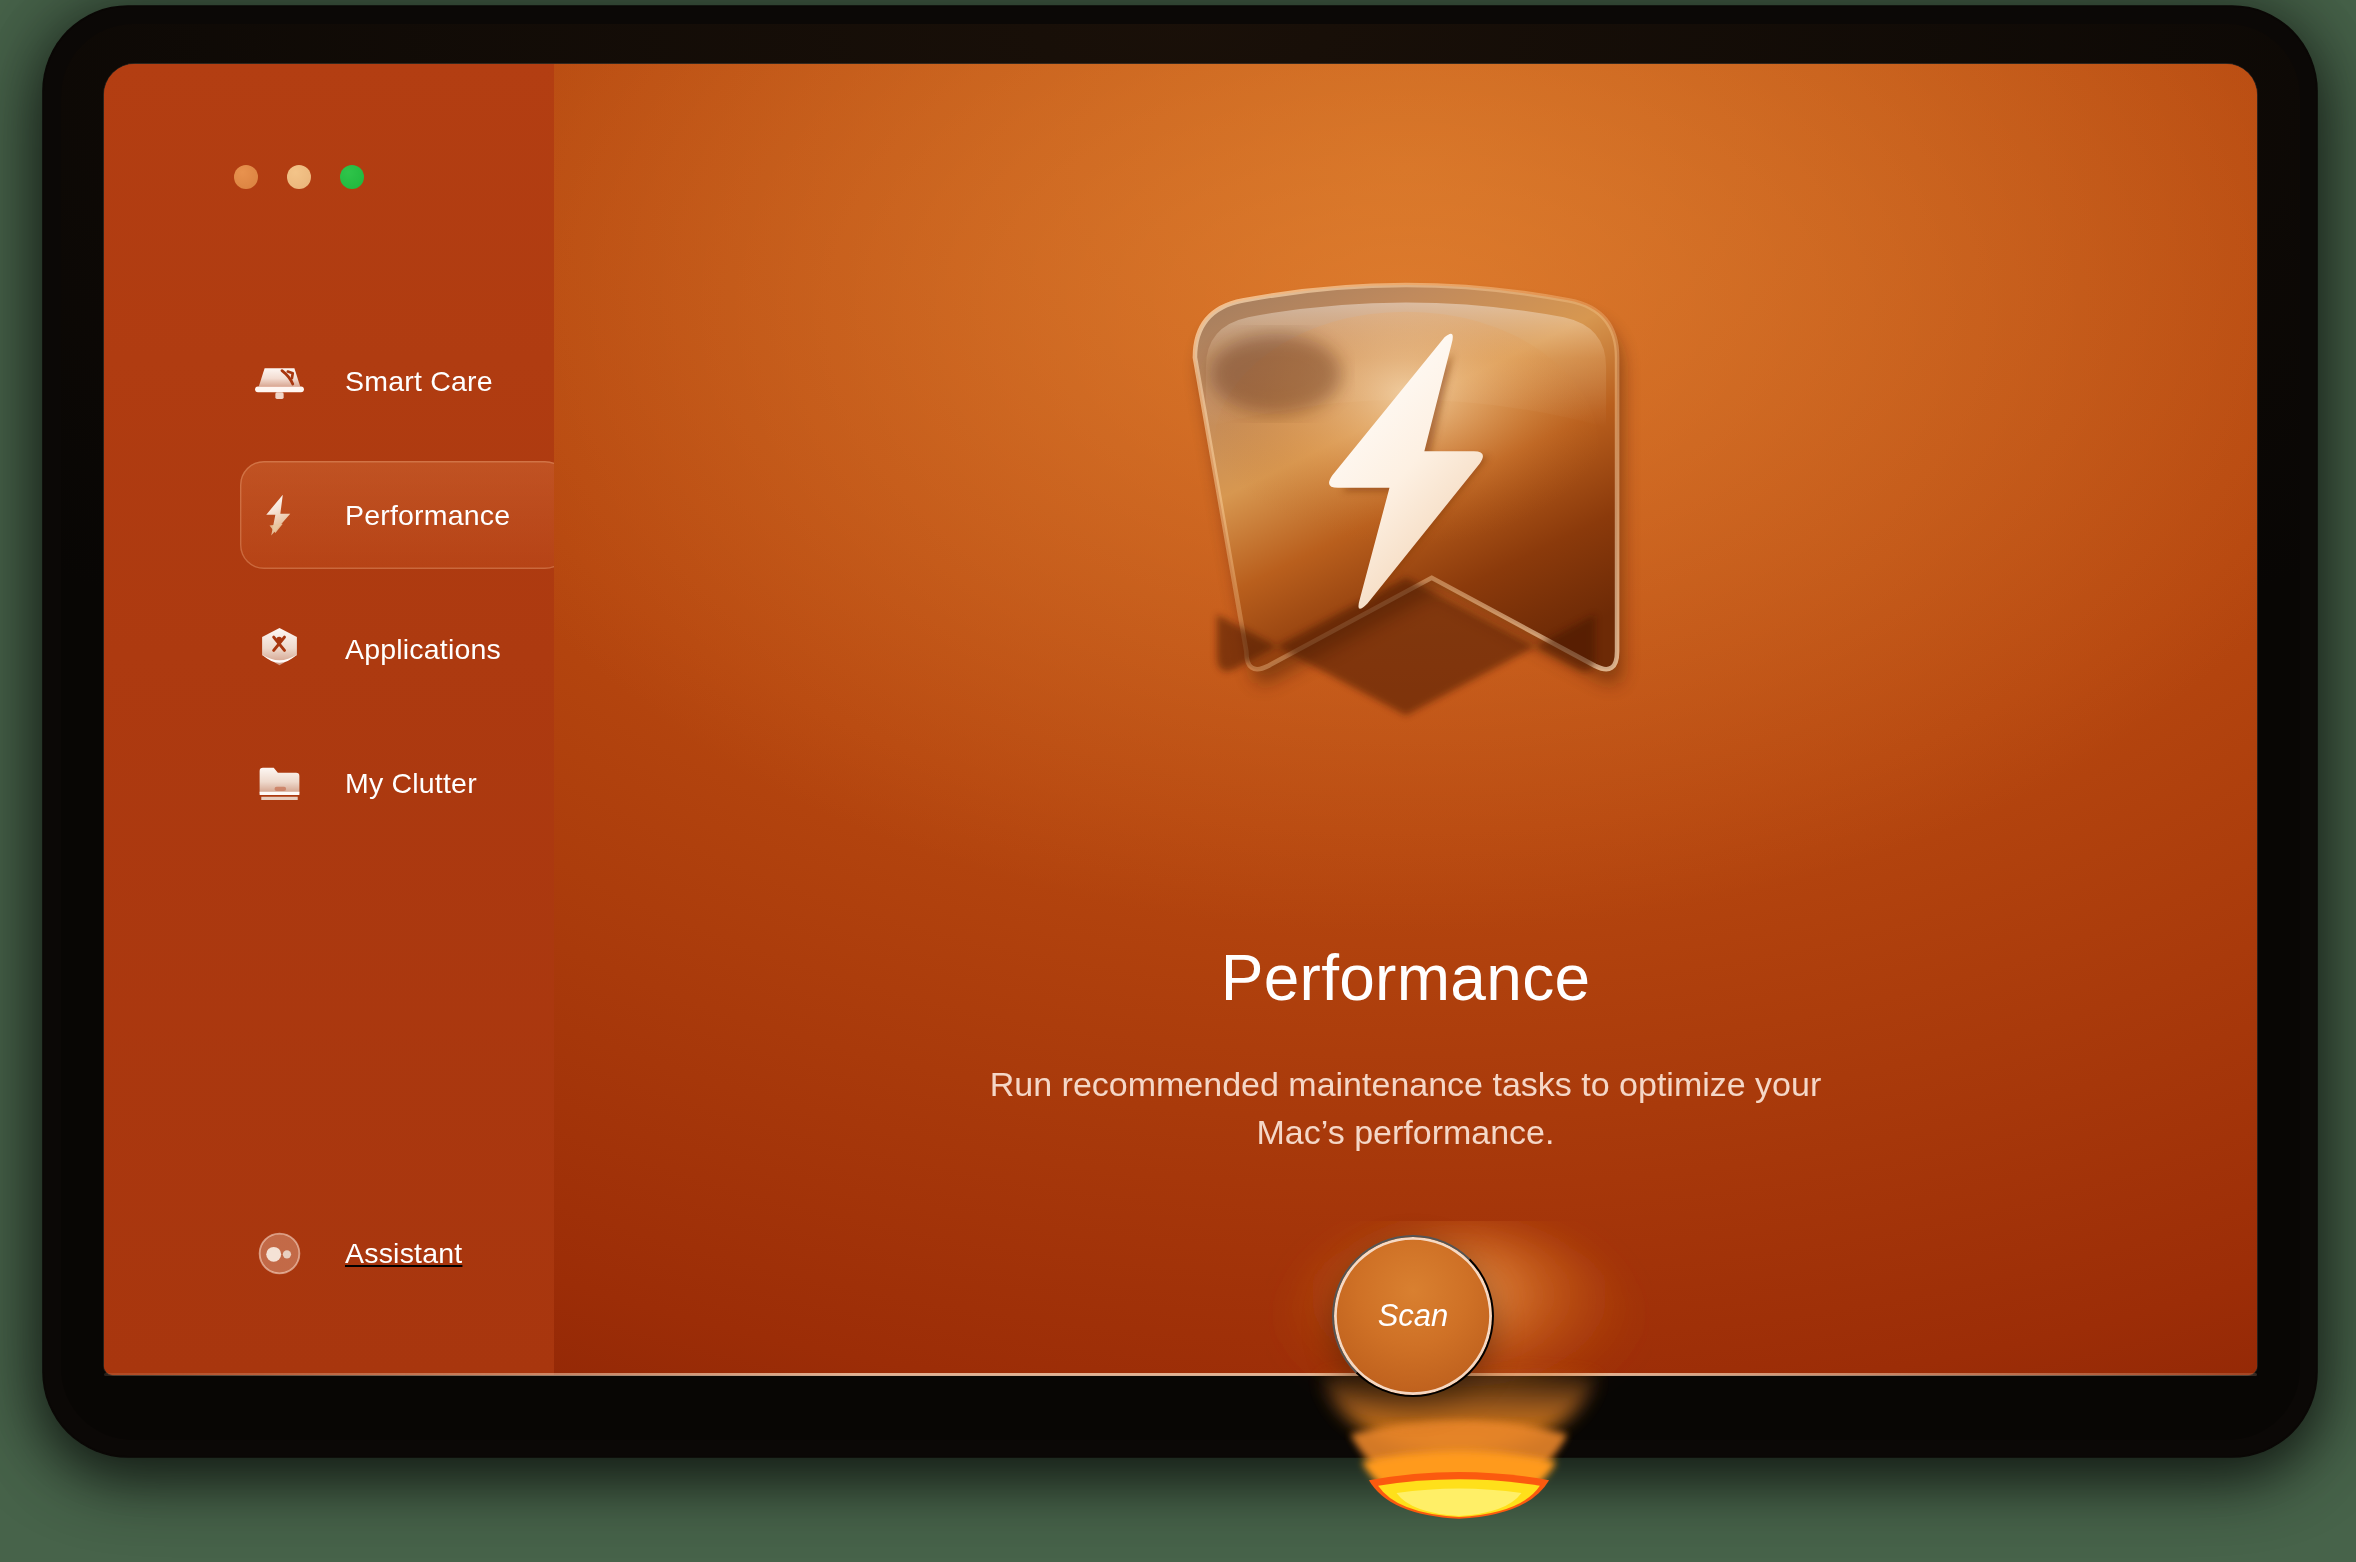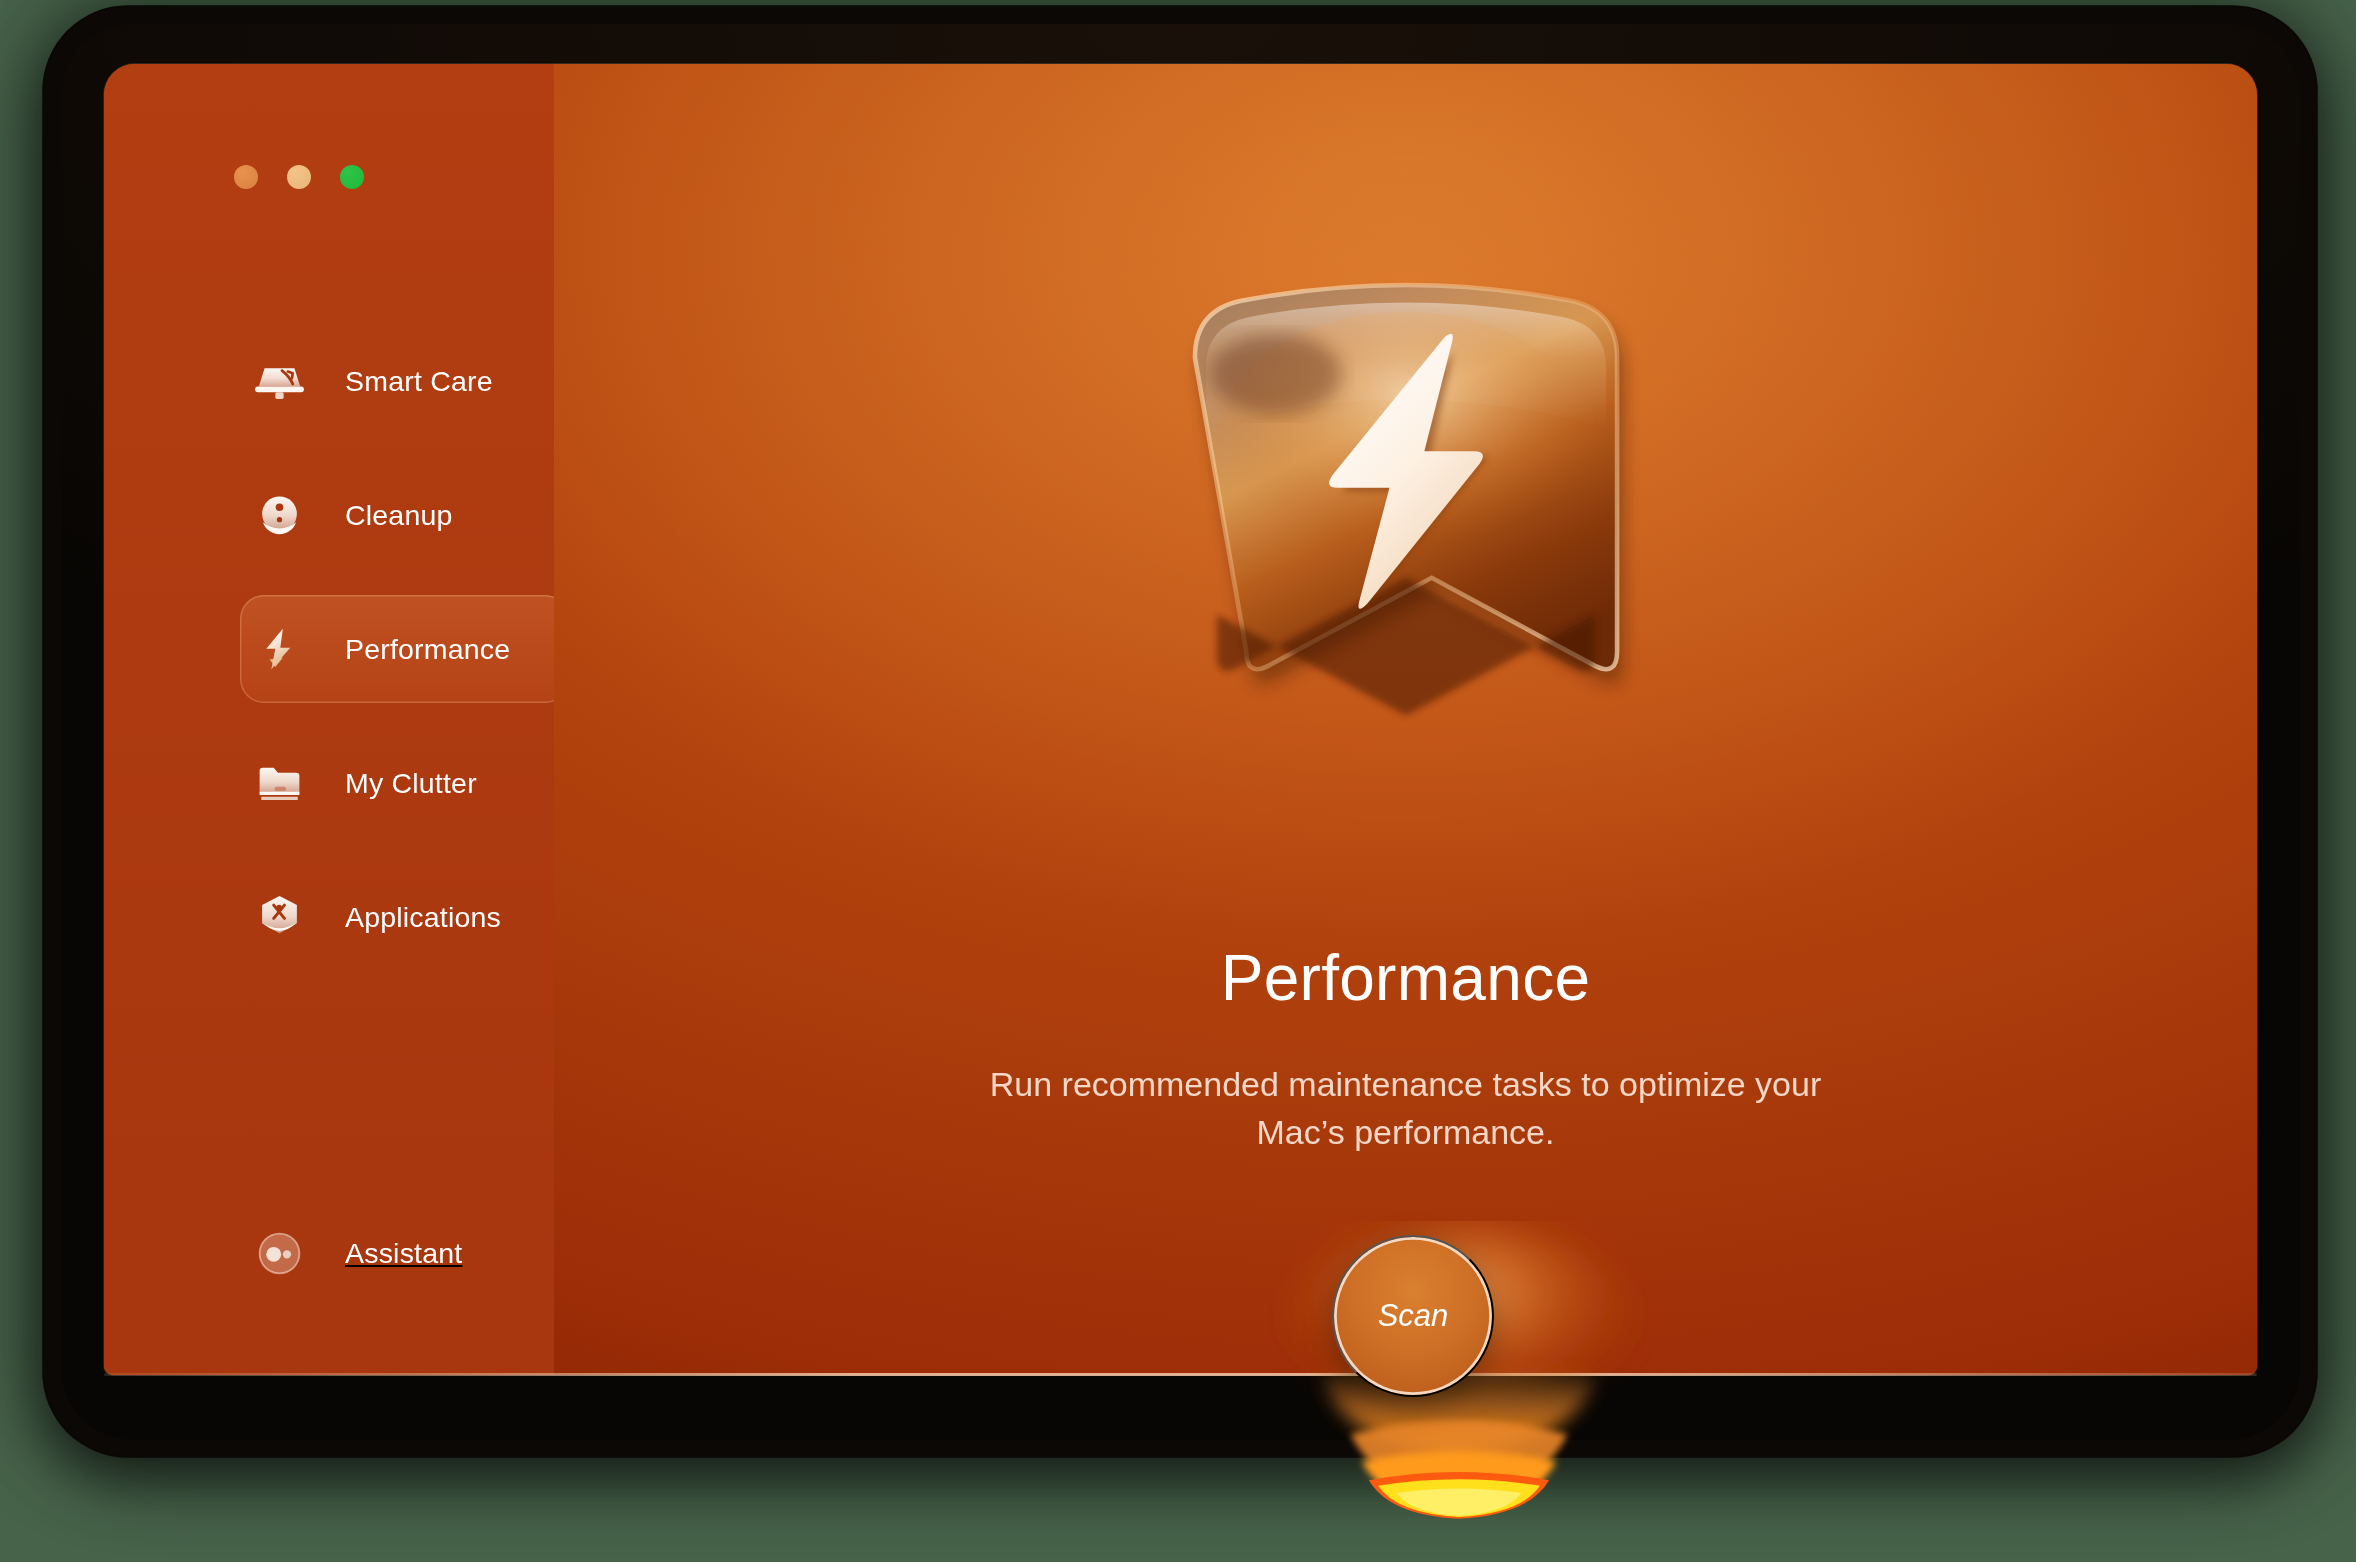--- a/index.html
+++ b/index.html
@@ -201,74 +201,37 @@
             <path d="M14 16 h36 l7 22 H7 Z" fill="url(#g1)"></path>
             <path d="M6 38 h52 a3 3 0 0 1 0 7 H6 a3 3 0 0 1 0-7 Z" fill="#fff6f1"></path>
             <rect x="27" y="45" width="10" height="8" rx="2" fill="#f0d6c8"></rect>
             <path d="M35 19 q9 7 13 16" stroke="#a8360e" stroke-width="3.4" fill="none" stroke-linecap="round"></path>
             <path d="M42 20 l6 2 -1 6" stroke="#a8360e" stroke-width="3.2" fill="none" stroke-linecap="round" stroke-linejoin="round"></path>
           </svg>
         </span>
         <span class="lbl">Smart Care</span>
       </div>
 
-      <div class="nav-item">
-        <span class="ico">
-          <svg viewBox="0 0 64 64">
-            <defs>
-                <linearGradient id="g2" x1="0" y1="0" x2="0" y2="1">
-              <stop offset="0" stop-color="#fdf6f2"></stop>
-                  <stop offset=".55" stop-color="#efd8cb"></stop>
-                  <stop offset="1" stop-color="#cf9c86"></stop>
-            </linearGradient>
-              </defs>
-            <circle cx="32" cy="30" r="21" fill="url(#g2)"></circle>
-            <circle cx="32" cy="22" r="4.6" fill="#a8360e"></circle>
-            <circle cx="32" cy="37" r="3.2" fill="#a8360e"></circle>
-            <path d="M12 40 a21 21 0 0 0 40 0 a30 30 0 0 1 -40 0 Z" fill="#fff8f4"></path>
-          </svg>
-        </span>
-        <span class="lbl">Cleanup</span>
-      </div>
 
 
       <div class="nav-item selected">
         <span class="ico">
           <svg viewBox="0 0 64 64">
             <defs>
                 <linearGradient id="g4" x1="0" y1="0" x2="0.3" y2="1">
               <stop offset="0" stop-color="#ffffff"></stop>
                   <stop offset=".45" stop-color="#f6e3d5"></stop>
                   <stop offset="1" stop-color="#e3b489"></stop>
             </linearGradient>
               </defs>
             <path d="M36 7 L16 31 h11 L22 56 L45 30 H33 Z" fill="url(#g4)"></path>
             <path d="M20 44 l16 -2 l-9 11 Z" fill="#e9c79f" opacity=".9"></path>
           </svg>
         </span>
         <span class="lbl">Performance</span>
-      </div>
-
-      <div class="nav-item">
-        <span class="ico">
-          <svg viewBox="0 0 64 64">
-            <defs>
-                <linearGradient id="g6" x1="0" y1="0" x2="0" y2="1">
-              <stop offset="0" stop-color="#fdf7f3"></stop>
-                  <stop offset=".55" stop-color="#eed9cc"></stop>
-                  <stop offset="1" stop-color="#d2a18b"></stop>
-            </linearGradient>
-              </defs>
-            <path d="M8 17 a4 4 0 0 1 4-4 h13 l5 6 h22 a4 4 0 0 1 4 4 v21 H8 Z" fill="url(#g6)"></path>
-            <rect x="26" y="36" width="14" height="5" rx="2.5" fill="#c9795c" opacity=".8"></rect>
-            <path d="M8 42 h48 v4 H8 Z" fill="#fffaf7"></path>
-            <path d="M10 48 h44 v4 H10 Z" fill="#e8cdbd"></path>
-          </svg>
-        </span>
-        <span class="lbl">My Clutter</span>
       </div>
 
       <div class="nav-item">
         <span class="ico">
           <svg viewBox="0 0 64 64">
             <defs>
                 <linearGradient id="g5" x1="0" y1="0" x2="0" y2="1">
               <stop offset="0" stop-color="#fdf7f3"></stop>
                   <stop offset=".55" stop-color="#eed9cc"></stop>
                   <stop offset="1" stop-color="#cf9b85"></stop>
@@ -277,20 +240,39 @@
             <path d="M32 6 L53 17 v22 L32 51 L11 39 V17 Z" fill="url(#g5)"></path>
             <path d="M11 38 q21 14 42 0 q-21 20 -42 0 Z" fill="#fffaf7"></path>
             <g stroke="#a8360e" stroke-width="3.6" stroke-linecap="round" fill="none">
               <path d="M25 17 L38 33"></path>
                 <path d="M38 17 L25 33"></path>
             </g>
             <circle cx="31.6" cy="20" r="3.4" fill="#a8360e"></circle>
           </svg>
         </span>
         <span class="lbl">Applications</span>
+      </div>
+
+      <div class="nav-item">
+        <span class="ico">
+          <svg viewBox="0 0 64 64">
+            <defs>
+                <linearGradient id="g6" x1="0" y1="0" x2="0" y2="1">
+              <stop offset="0" stop-color="#fdf7f3"></stop>
+                  <stop offset=".55" stop-color="#eed9cc"></stop>
+                  <stop offset="1" stop-color="#d2a18b"></stop>
+            </linearGradient>
+              </defs>
+            <path d="M8 17 a4 4 0 0 1 4-4 h13 l5 6 h22 a4 4 0 0 1 4 4 v21 H8 Z" fill="url(#g6)"></path>
+            <rect x="26" y="36" width="14" height="5" rx="2.5" fill="#c9795c" opacity=".8"></rect>
+            <path d="M8 42 h48 v4 H8 Z" fill="#fffaf7"></path>
+            <path d="M10 48 h44 v4 H10 Z" fill="#e8cdbd"></path>
+          </svg>
+        </span>
+        <span class="lbl">My Clutter</span>
       </div>
 
     </div>
 
     <div id="assistant-wrap">
       <div class="nav-item">
         <span class="ico">
           <svg viewBox="0 0 64 64">
             <circle cx="32" cy="32" r="24" fill="rgba(255,225,205,.30)" stroke="rgba(255,230,215,.55)" stroke-width="2.2"></circle>
             <circle cx="25" cy="33" r="9" fill="#f4e2d6"></circle>

